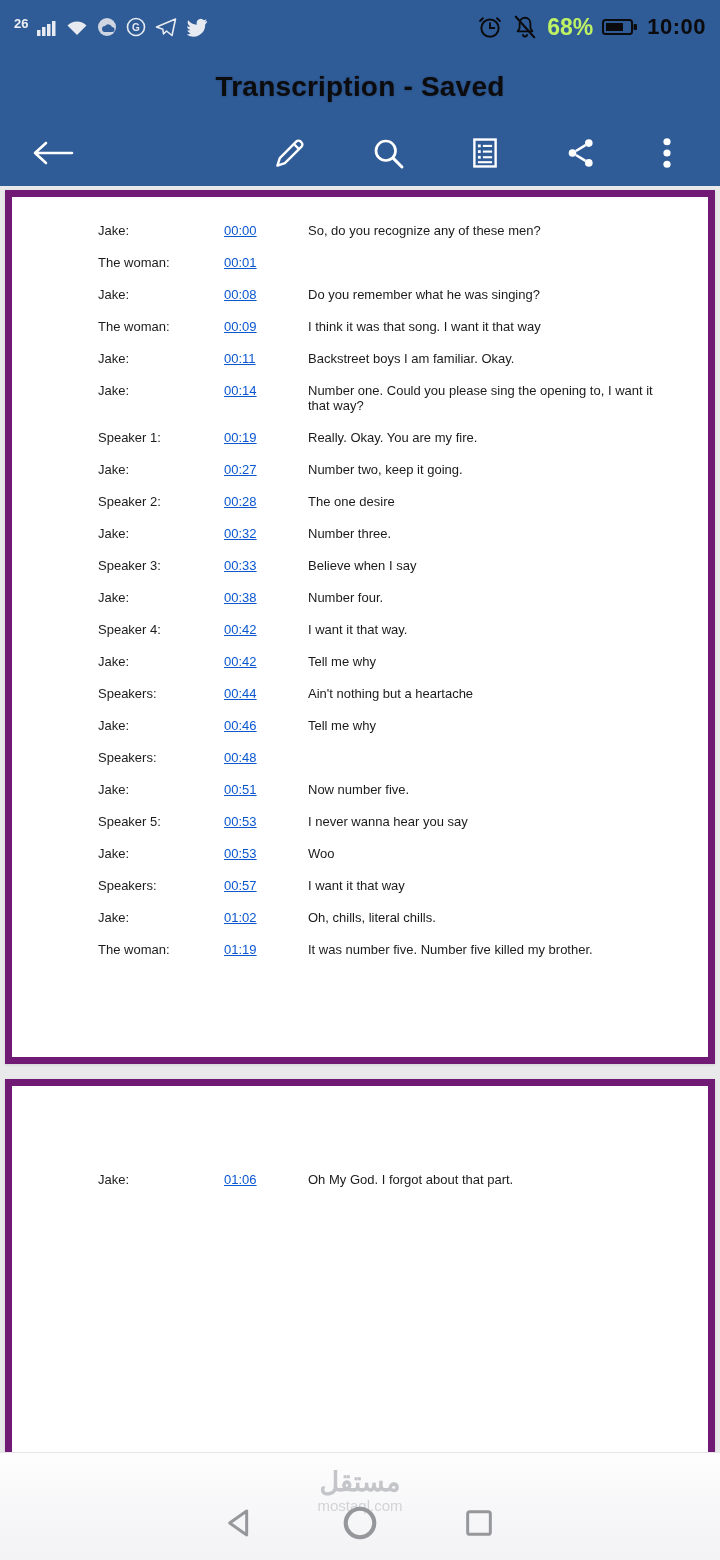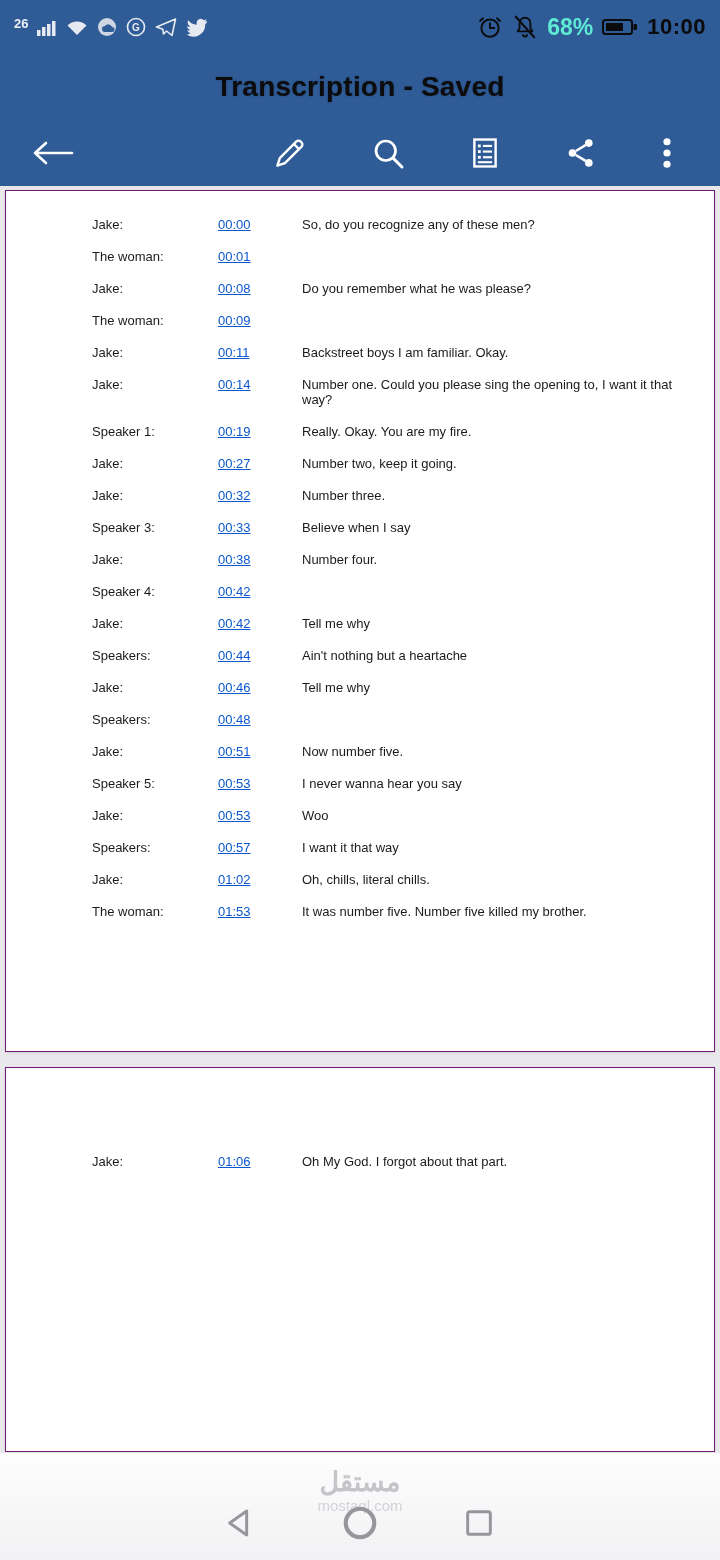--- a/index.html
+++ b/index.html
@@ -13,21 +13,21 @@
 
   
   .header{background:var(--header-blue,#2f5b96);height:186px;}
   .statusbar{
     height:54px;display:flex;align-items:center;
     padding:0 14px;box-sizing:border-box;
   }
   .sb-left{display:flex;align-items:center;gap:9px;color:#e7eaf1;}
   .sb-right{display:flex;align-items:center;gap:9px;margin-left:auto;color:#0b0b0d;}
   .net{font-size:13px;font-weight:bold;color:#eef1f6;position:relative;top:-4px;}
-  .sb-pct{font-size:23px;font-weight:bold;color:#5eead4;}
+  .sb-pct{font-size:23px;font-weight:bold;color:#bef264;}
   .sb-time{font-size:22px;font-weight:bold;color:#0b0b0d;letter-spacing:0.5px;}
   .sb-icon{display:block;}
 
   .titlebar{height:42px;display:flex;align-items:center;justify-content:center;margin-top:12px;}
   .title{
     font-size:28px;font-weight:bold;color:#0c0c0e;
     text-shadow:0 0 2px rgba(0,0,0,0.28);
     letter-spacing:0.2px;
   }
 
@@ -35,21 +35,21 @@
     height:90px;display:flex;align-items:center;
     padding:0 40px 0 24px;box-sizing:border-box;color:#fff;
   }
   .tb-btn{background:none;border:none;padding:6px;cursor:pointer;color:#fff;display:flex;align-items:center;}
   .tb-right{display:flex;align-items:center;gap:50px;margin-left:auto;}
 
   
   .content{padding:4px 5px 0 5px;}
   .page{
     background:var(--page-bg,#ffffff);
-    border:1px solid #701a75;
+    border:7px solid #701a75;
     box-shadow:0 1px 3px rgba(0,0,0,0.10);
   }
   .page1{height:860px;margin-bottom:15px;overflow:hidden;}
   .page2{height:383px;overflow:hidden;}
   .rows{padding:26px 40px 0 86px;}
   .page2 .rows{padding-top:86px;}
   .row{
     display:grid;grid-template-columns:126px 84px 1fr;
     margin-bottom:17px;
     font-size:13px;line-height:15px;color:#1b1b1d;
@@ -194,26 +194,27 @@
   </div>
 
   <div class="row">
     <div class="speaker">The woman:</div>
     <a class="time">00:01</a>
   </div>
 
   <div class="row">
     <div class="speaker">Jake:</div>
     <a class="time">00:08</a>
-    <div class="txt">Do you remember what he was please?</div>
+    <div class="txt">Do you remember what he was singing?</div>
   </div>
 
   <div class="row">
     <div class="speaker">The woman:</div>
     <a class="time">00:09</a>
+    <div class="txt">I think it was that song. I want it that way</div>
   </div>
 
   <div class="row">
     <div class="speaker">Jake:</div>
     <a class="time">00:11</a>
     <div class="txt">Backstreet boys I  am familiar. Okay.</div>
   </div>
 
   <div class="row">
     <div class="speaker">Jake:</div>
@@ -226,20 +227,25 @@
     <a class="time">00:19</a>
     <div class="txt">Really.  Okay. You are my fire.</div>
   </div>
 
   <div class="row">
     <div class="speaker">Jake:</div>
     <a class="time">00:27</a>
     <div class="txt">Number two, keep it going.</div>
   </div>
 
+  <div class="row">
+    <div class="speaker">Speaker 2:</div>
+    <a class="time">00:28</a>
+    <div class="txt">The one desire</div>
+  </div>
 
   <div class="row">
     <div class="speaker">Jake:</div>
     <a class="time">00:32</a>
     <div class="txt">Number three.</div>
   </div>
 
   <div class="row">
     <div class="speaker">Speaker 3:</div>
     <a class="time">00:33</a>
@@ -248,20 +254,21 @@
 
   <div class="row">
     <div class="speaker">Jake:</div>
     <a class="time">00:38</a>
     <div class="txt">Number four.</div>
   </div>
 
   <div class="row">
     <div class="speaker">Speaker 4:</div>
     <a class="time">00:42</a>
+    <div class="txt">I want it that way.</div>
   </div>
 
   <div class="row">
     <div class="speaker">Jake:</div>
     <a class="time">00:42</a>
     <div class="txt">Tell me why</div>
   </div>
 
   <div class="row">
     <div class="speaker">Speakers:</div>
@@ -305,21 +312,21 @@
   </div>
 
   <div class="row">
     <div class="speaker">Jake:</div>
     <a class="time">01:02</a>
     <div class="txt">Oh, chills, literal chills.</div>
   </div>
 
   <div class="row">
     <div class="speaker">The woman:</div>
-    <a class="time">01:53</a>
+    <a class="time">01:19</a>
     <div class="txt">It was number five. Number five killed my brother.</div>
   </div>
 </div>
     </div>
     <div class="page page2">
       <div class="rows" id="page2-rows">
   <div class="row">
     <div class="speaker">Jake:</div>
     <a class="time">01:06</a>
     <div class="txt">Oh My God. I forgot about that part.</div>

